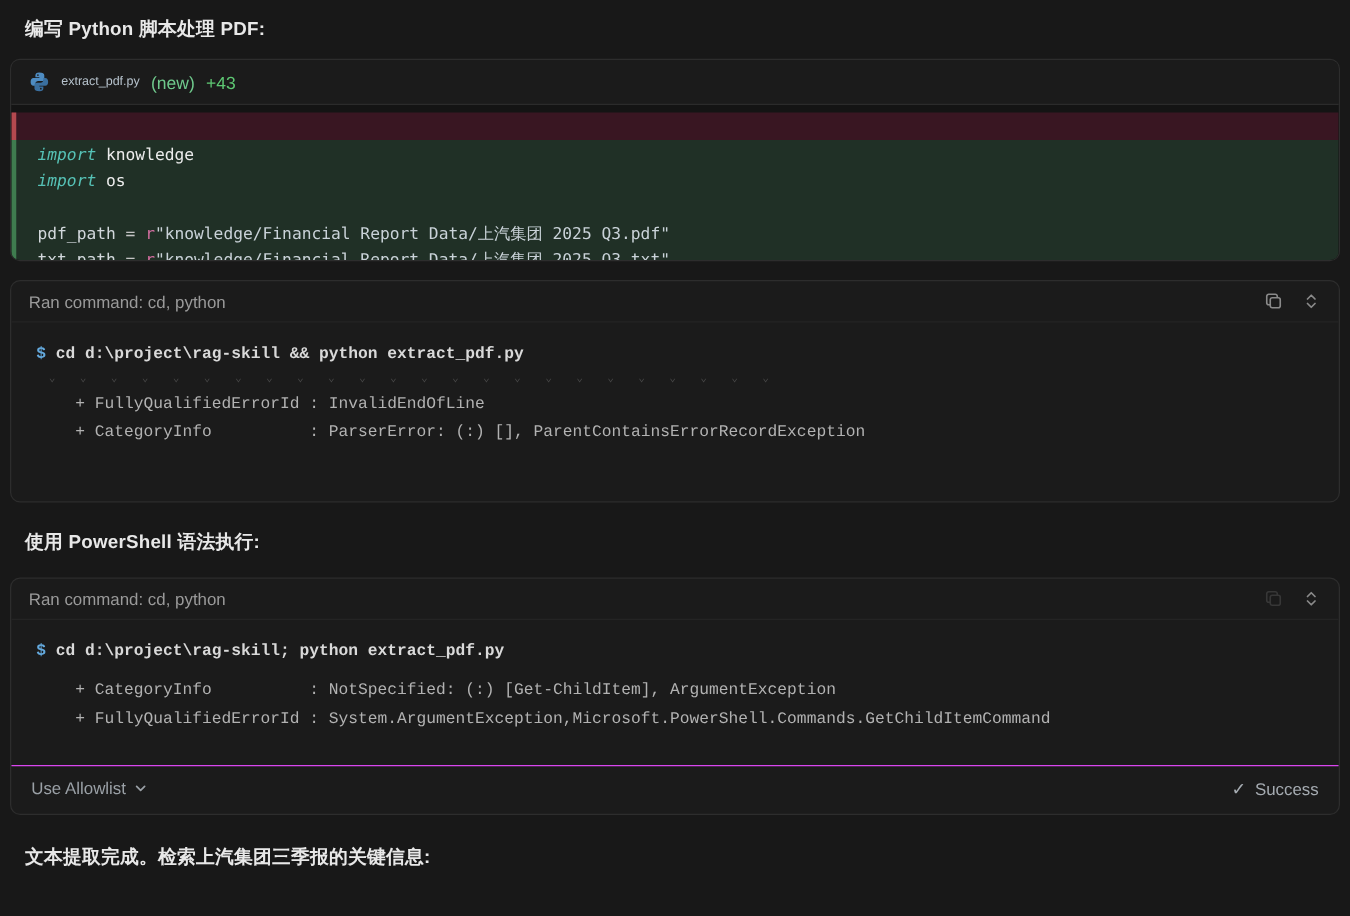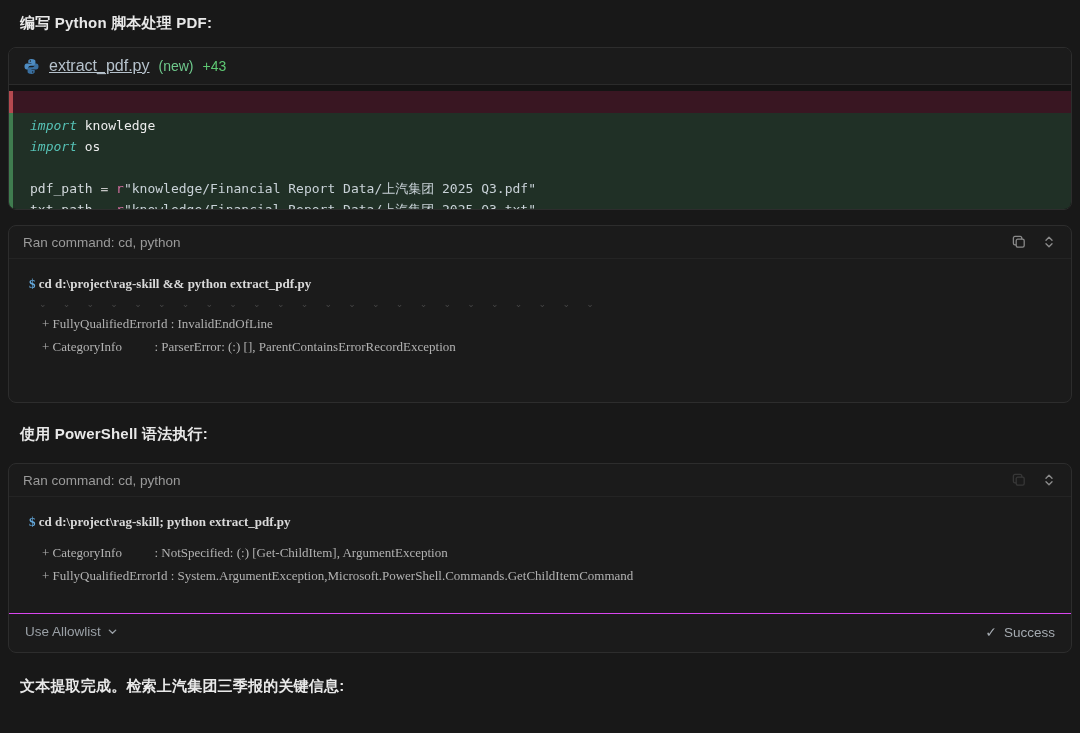--- a/index.html
+++ b/index.html
@@ -23,21 +23,21 @@
   }
 
   
   .card-header {
     display:flex; align-items:center; gap:9px;
     padding:9px 14px;
     border-bottom:1px solid #2b2b2b;
     background:#1b1b1b;
   }
   .pyicon { display:inline-flex; width:17px; height:17px; }
-  .filename { font-size:16px; color:#b6c2cc;text-decoration:underline; }
+  .filename { font-size:10px; color:#b6c2cc; }
   .badge-new { font-size:14px; color:#6fc98c; }
   .badge-add { font-size:14px; color:#5ec873; }
 
   .code-body { background:#141414; height:124px; overflow:hidden;
     font-family:"DejaVu Sans Mono", monospace; font-size:13px; }
   .code-spacer { height:6px; }
   .line-removed { height:22px; background:#391622; border-left:4px solid #b5494f; }
   .block-added  { background:#203026; border-left:4px solid #3f7c4f; padding-top:2px; min-height:100px; }
   .code-line { height:21px; line-height:21px; padding-left:17px; white-space:pre; color:#e8e8e8; }
   .tk-kw  { color:#56c2b6; font-style:italic; }
@@ -54,21 +54,21 @@
     padding:8px 14px;
     border-bottom:1px solid #242424;
   }
   .term-title { font-size:13.5px; color:#9a9a9a; }
   .term-icons { display:flex; align-items:center; gap:14px; }
   .icon-btn { display:inline-flex; width:16px; height:16px; cursor:pointer; }
   .icon-btn.dim { opacity:.25; }
 
   .term-body {
     padding:16px 20px 0 20px;
-    font-family:Liberation Serif, serif;
+    font-family:Liberation Mono, monospace;
     font-size:13px;
   }
   .cmd-line { white-space:pre; font-weight:700; color:#d9d9d9; line-height:18px; }
   .prompt { color:#64a9dd; font-weight:700; }
   .squiggle {
     color:#474747; font-size:9px; line-height:14px; margin:4px 0 2px 10px;
     letter-spacing:7px; white-space:pre; overflow:hidden; height:13px;
   }
   .out-line { white-space:pre; color:#b2b2b2; line-height:23px; font-weight:500; }
   .t1-pad { height:44px; }

